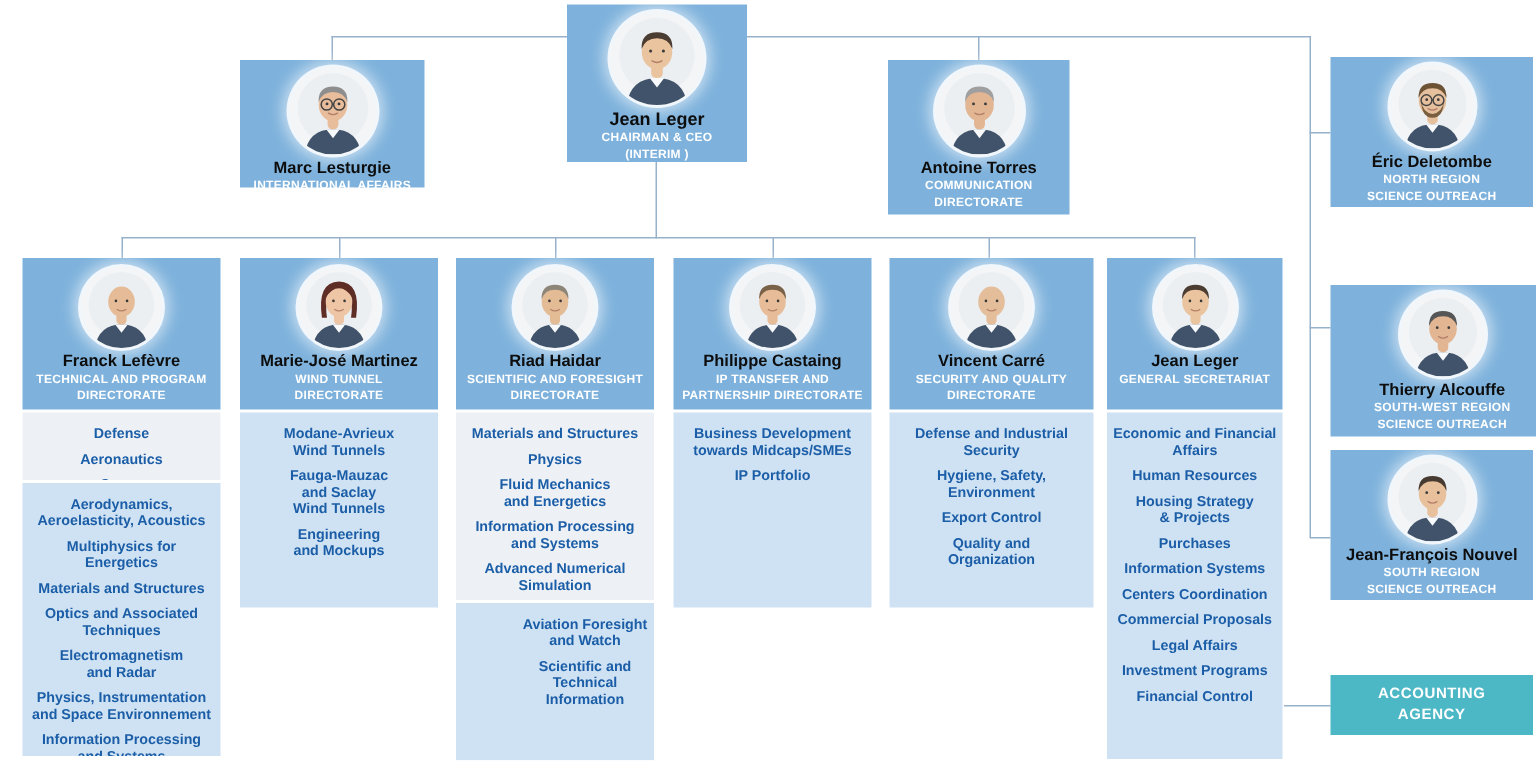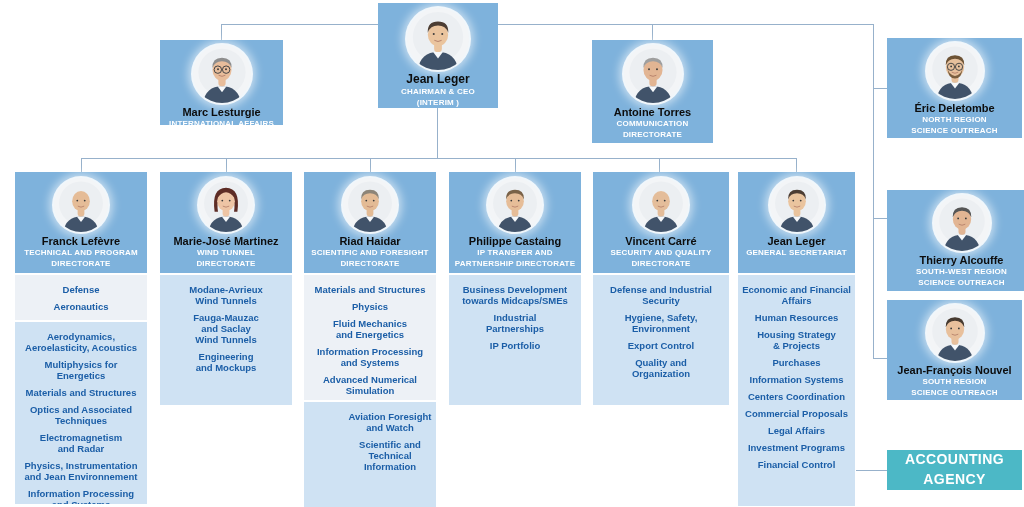--- a/index.html
+++ b/index.html
@@ -21,21 +21,21 @@
                 white-space:pre-line;letter-spacing:.2px;margin-top:1px;padding:0 3px;}
   .org-column{position:absolute;top:172px;z-index:2;}
   .dir-header{position:relative;width:100%;height:101px;background:var(--header-blue);
               display:flex;flex-direction:column;align-items:center;box-sizing:border-box;}
   .panel{width:100%;margin-top:2px;box-sizing:border-box;padding-top:9px;overflow:hidden;}
   .tone-blue{background:var(--panel-blue);}
   .tone-light{background:var(--panel-light);}
   .panel-item{font-size:9.5px;font-weight:bold;color:var(--item-blue);text-align:center;
               line-height:1.16;margin:0 3px 6px;white-space:pre-line;}
   .accounting{position:absolute;background:var(--teal);color:#ffffff;font-weight:bold;
-              font-size:14px;display:flex;align-items:center;justify-content:center;
+              font-size:10px;display:flex;align-items:center;justify-content:center;
               text-align:center;white-space:pre-line;letter-spacing:.4px;line-height:1.4;z-index:2;}
 </style>
 </head>
 <body>
 
 <div class="canvas" style="--header-blue: #7EB2DC; --panel-blue: #CFE2F3; --panel-light: #EDF1F6; --teal: #4CB8C6; --item-blue: #1B5EA7; --line: #97B1CB;">
   <div id="lines">
       <div class="hline" style="left: 221px; top: 24px; width: 653px;"></div>
       <div class="vline" style="left: 221px; top: 24px; height: 17px;"></div>
       <div class="vline" style="left: 652px; top: 24px; height: 17px;"></div>
@@ -213,21 +213,21 @@
           <div class="panel-item">Aerodynamics,
 Aeroelasticity, Acoustics</div>
           <div class="panel-item">Multiphysics for
 Energetics</div>
           <div class="panel-item">Materials and Structures</div>
           <div class="panel-item">Optics and Associated
 Techniques</div>
           <div class="panel-item">Electromagnetism
 and Radar</div>
           <div class="panel-item">Physics, Instrumentation
-and Jean Environnement</div>
+and Space Environnement</div>
           <div class="panel-item">Information Processing
 and Systems</div>
         </div>
       </div>
       <div class="org-column" style="left: 160px; width: 132px;">
         <div class="dir-header">
           <div class="photo" style="width: 54px; height: 54px; margin-top: 6px;">
             <svg viewBox="0 0 64 64" xmlns="http://www.w3.org/2000/svg" aria-hidden="true">
               <circle cx="32" cy="32" r="32" fill="#f3f5f7"></circle>
               <circle cx="32" cy="30" r="26" fill="#eceff2"></circle>
@@ -309,22 +309,20 @@
               <path d="M28.6 33.6 Q32 35.8 35.4 33.6" stroke="#b5806a" stroke-width="1" fill="none" stroke-linecap="round"></path>
             </svg>
           </div>
           <div class="person-name">Philippe Castaing</div>
           <div class="person-title">IP TRANSFER AND
 PARTNERSHIP DIRECTORATE</div>
         </div>
         <div class="panel tone-blue" style="height: 130px;">
           <div class="panel-item">Business Development
 towards Midcaps/SMEs</div>
-          <div class="panel-item">Industrial
-Partnerships</div>
           <div class="panel-item">IP Portfolio</div>
         </div>
       </div>
       <div class="org-column" style="left: 593px; width: 136px;">
         <div class="dir-header">
           <div class="photo" style="width: 54px; height: 54px; margin-top: 6px;">
             <svg viewBox="0 0 64 64" xmlns="http://www.w3.org/2000/svg" aria-hidden="true">
               <circle cx="32" cy="32" r="32" fill="#f3f5f7"></circle>
               <circle cx="32" cy="30" r="26" fill="#eceff2"></circle>
               <path d="M11 64 Q14 45.5 32 45.5 Q50 45.5 53 64 Z" fill="#41536a"></path>

